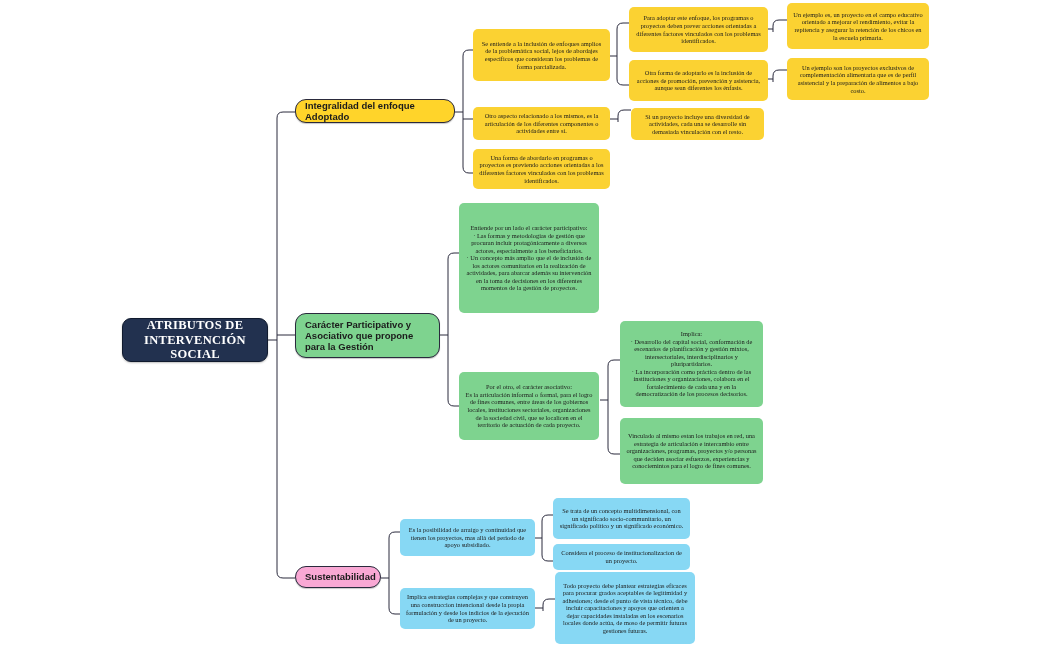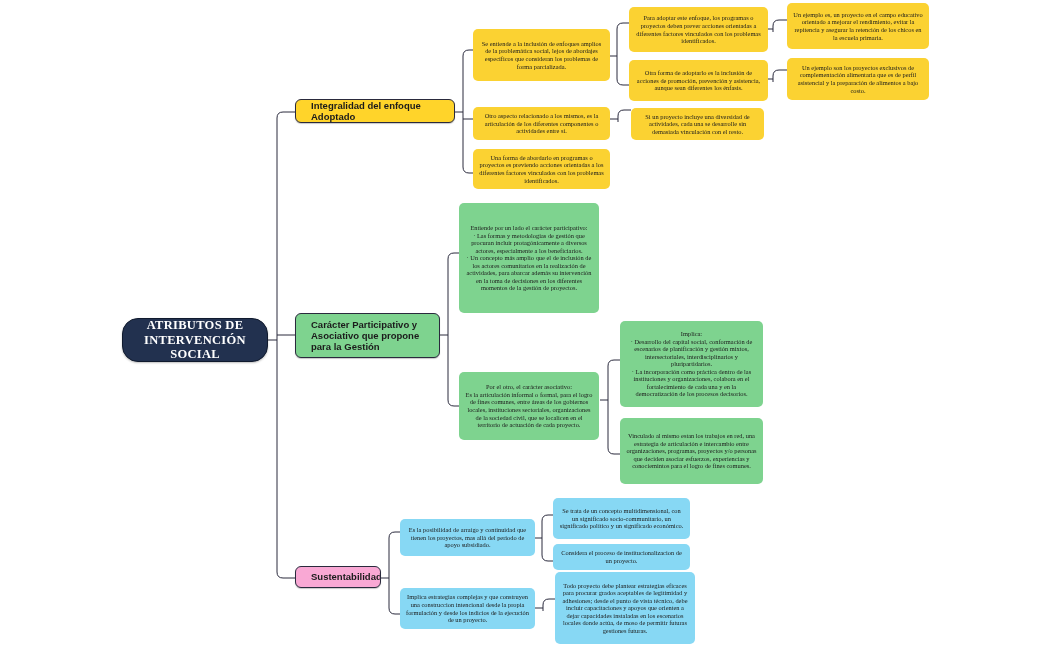--- a/index.html
+++ b/index.html
@@ -43,32 +43,32 @@
 
   
   .root {
     background: #22314f;
     border: 1px solid #101a2e;
     color: #ffffff;
     font-family: "Liberation Serif", "DejaVu Serif", serif;
     font-weight: bold;
     font-size: 12.5px;
     letter-spacing: .3px;
-    border-radius: 16px;
+    border-radius: 9px;
     box-shadow: 0 1px 2px rgba(0,0,0,.25);
   }
 
   
   .l1 {
     font-family: "Liberation Sans", "DejaVu Sans", sans-serif;
     font-weight: bold;
     font-size: 9.5px;
     color: #1b1b1b;
-    border-radius: 6px;
-    padding: 4px 15px;
+    border-radius: 11px;
+    padding: 4px 9px;
     text-align: left;
     justify-content: flex-start;
     box-shadow: 0 1px 1px rgba(0,0,0,.22);
   }
   .l1.yellow { background: #ffd42a; border: 1px solid #2a2a3d; }
   .l1.green  { background: #7ed38f; border: 1px solid #2a2a3d; }
   .l1.blue   { background: #f9a8d4; border: 1px solid #2a2a3d; }
 
   
   .leaf {

